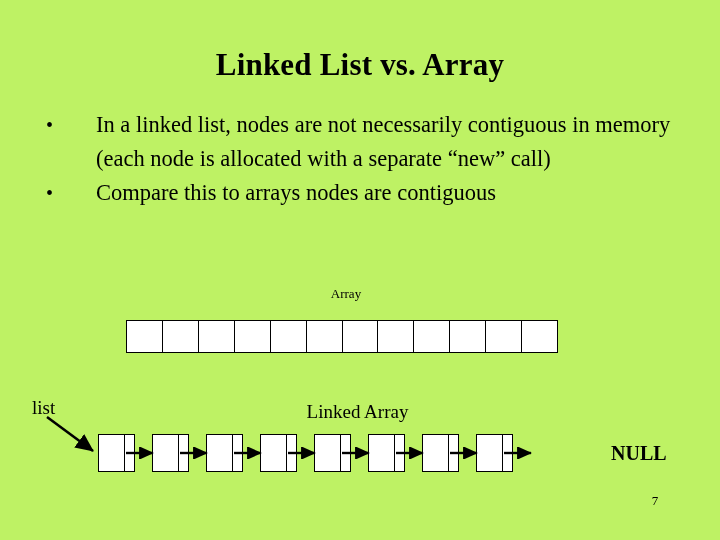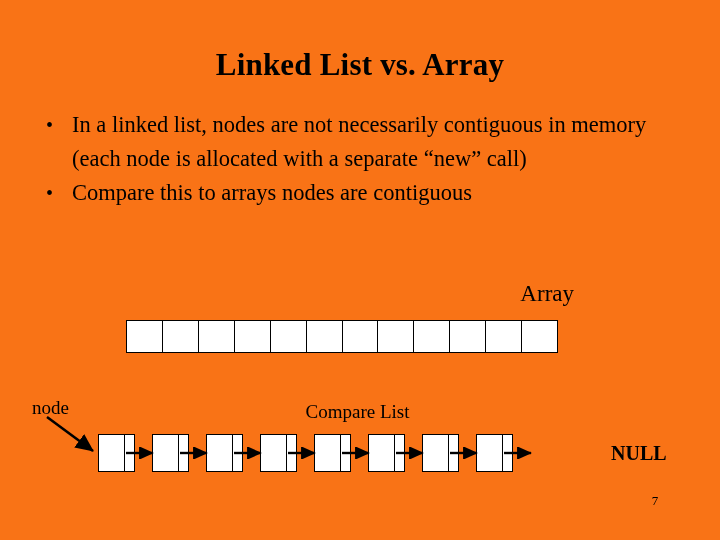--- a/index.html
+++ b/index.html
@@ -15,21 +15,21 @@
     overflow: hidden;
     font-family: "Liberation Serif", "DejaVu Serif", serif;
     color: #000000;
   }
 
   #slide {
     position: absolute;
     left: 0; top: 0;
     width: 720px;
     height: 540px;
-    background: #f97316;
+    background: #bef264;
   }
 
   
   #slide-title {
     position: absolute;
     left: 0;
     top: 46px;
     width: 720px;
     text-align: center;
     font-size: 31px;
@@ -56,36 +56,37 @@
     flex: 0 0 auto;
     width: 26px;
     text-align: left;
     font-size: 20px;
     line-height: 34px;
   }
   .bullet-text {
     flex: 1 1 auto;
     font-size: 22.5px;
     line-height: 34px;
+    margin-left: 24px;
   }
 
   
   #array-diagram {
     position: absolute;
     left: 126px;
     top: 282px;
     width: 432px;
   }
   #array-label {
     position: absolute;
-    left: 16px;
+    left: 4px;
     top: 0;
     width: 432px;
-    text-align: right;
-    font-size: 23px;
+    text-align: center;
+    font-size: 13px;
     line-height: 24px;
   }
   #array-cells {
     position: absolute;
     left: 0;
     top: 38px;
     width: 432px;
     height: 33px;
     display: flex;
     border: 1.3px solid #000;
@@ -213,34 +214,34 @@
       <div class="array-cell"></div>
       <div class="array-cell"></div>
       <div class="array-cell"></div>
       <div class="array-cell"></div>
       <div class="array-cell"></div>
       <div class="array-cell"></div>
       <div class="array-cell"></div>
     </div>
   </div>
 
-  <div id="head-label">node</div>
+  <div id="head-label">list</div>
 
   <div id="head-arrow">
     <svg width="60" height="50" viewBox="0 0 60 50">
       <defs>
         <marker id="ahHead" markerWidth="8" markerHeight="8" refX="6.6" refY="3.2" orient="auto" markerUnits="strokeWidth">
           <path d="M0,0 L7,3.2 L0,6.4 z" fill="#000"></path>
         </marker>
       </defs>
       <line x1="2" y1="2" x2="48" y2="36" stroke="#000" stroke-width="2.6" marker-end="url(#ahHead)"></line>
     </svg>
   </div>
 
-  <div id="ll-label">Compare List</div>
+  <div id="ll-label">Linked Array</div>
 
   <div id="ll-chain">
 
     <div class="ll-node">
       <div class="ll-node-data"></div>
       <div class="ll-node-ptr"></div>
     </div>
     <div class="ll-arrow">
       <svg width="35" height="12" viewBox="0 0 35 12">
         <defs>

